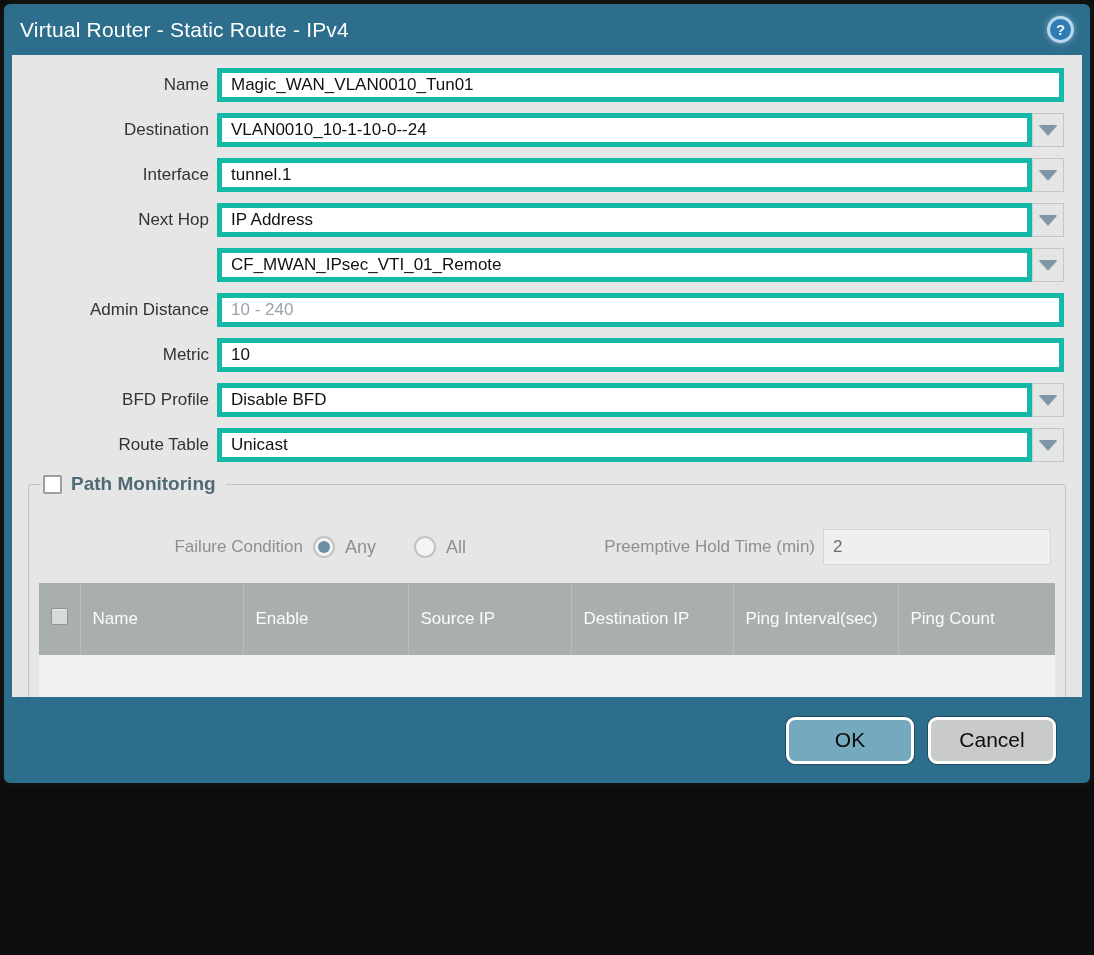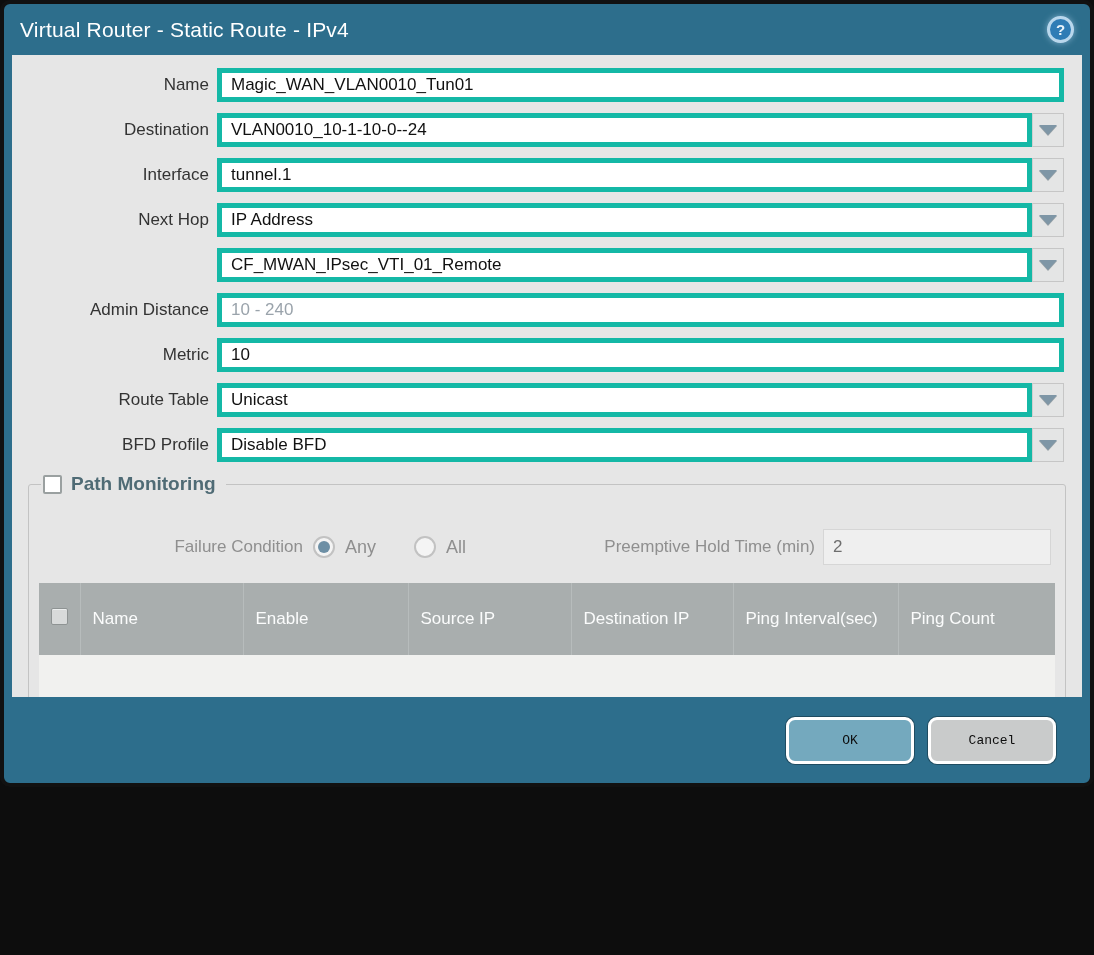--- a/index.html
+++ b/index.html
@@ -182,22 +182,22 @@
   .dlg-footer {
     flex: 0 0 86px;
     display: flex; align-items: center; justify-content: flex-end;
     padding-right: 34px;
   }
   .btn {
     width: 128px; height: 47px;
     border-radius: 9px;
     border: 3px solid #fff;
     box-shadow: 0 0 0 1px rgba(0,0,0,.3);
-    font-family: Liberation Mono, monospace;
-    font-size: 13px; color: #0d0d0d;
+    font-family: Liberation Sans, sans-serif;
+    font-size: 21px; color: #0d0d0d;
     display: flex; align-items: center; justify-content: center;
     cursor: pointer;
   }
   .btn-ok { background: #74a9be; margin-right: 14px; }
   .btn-cancel { background: #c9cbcb; }
 </style>
 </head>
 <body>
 
 <div class="dialog">
@@ -264,33 +264,33 @@
     </div>
 
     <div class="row">
       <span class="flabel">Metric</span>
       <span class="fwrap">
         <input class="tinput" type="text" value="10" style="">
       </span>
     </div>
 
     <div class="row">
+      <span class="flabel">BFD Profile</span>
+      <span class="fwrap">
+        <input class="tinput" type="text" value="Disable BFD" style="">
+        <span class="dd-btn">
+            <span class="dd-arrow"></span>
+          </span>
+      </span>
+    </div>
+
+    <div class="row">
       <span class="flabel">Route Table</span>
       <span class="fwrap">
         <input class="tinput" type="text" value="Unicast" style="">
-        <span class="dd-btn">
-            <span class="dd-arrow"></span>
-          </span>
-      </span>
-    </div>
-
-    <div class="row">
-      <span class="flabel">BFD Profile</span>
-      <span class="fwrap">
-        <input class="tinput" type="text" value="Disable BFD" style="">
         <span class="dd-btn">
             <span class="dd-arrow"></span>
           </span>
       </span>
     </div>
 
     <fieldset class="pm">
       <legend class="pm-legend">
         <span class="pm-checkbox"></span>
         <span class="pm-title">Path Monitoring</span>

